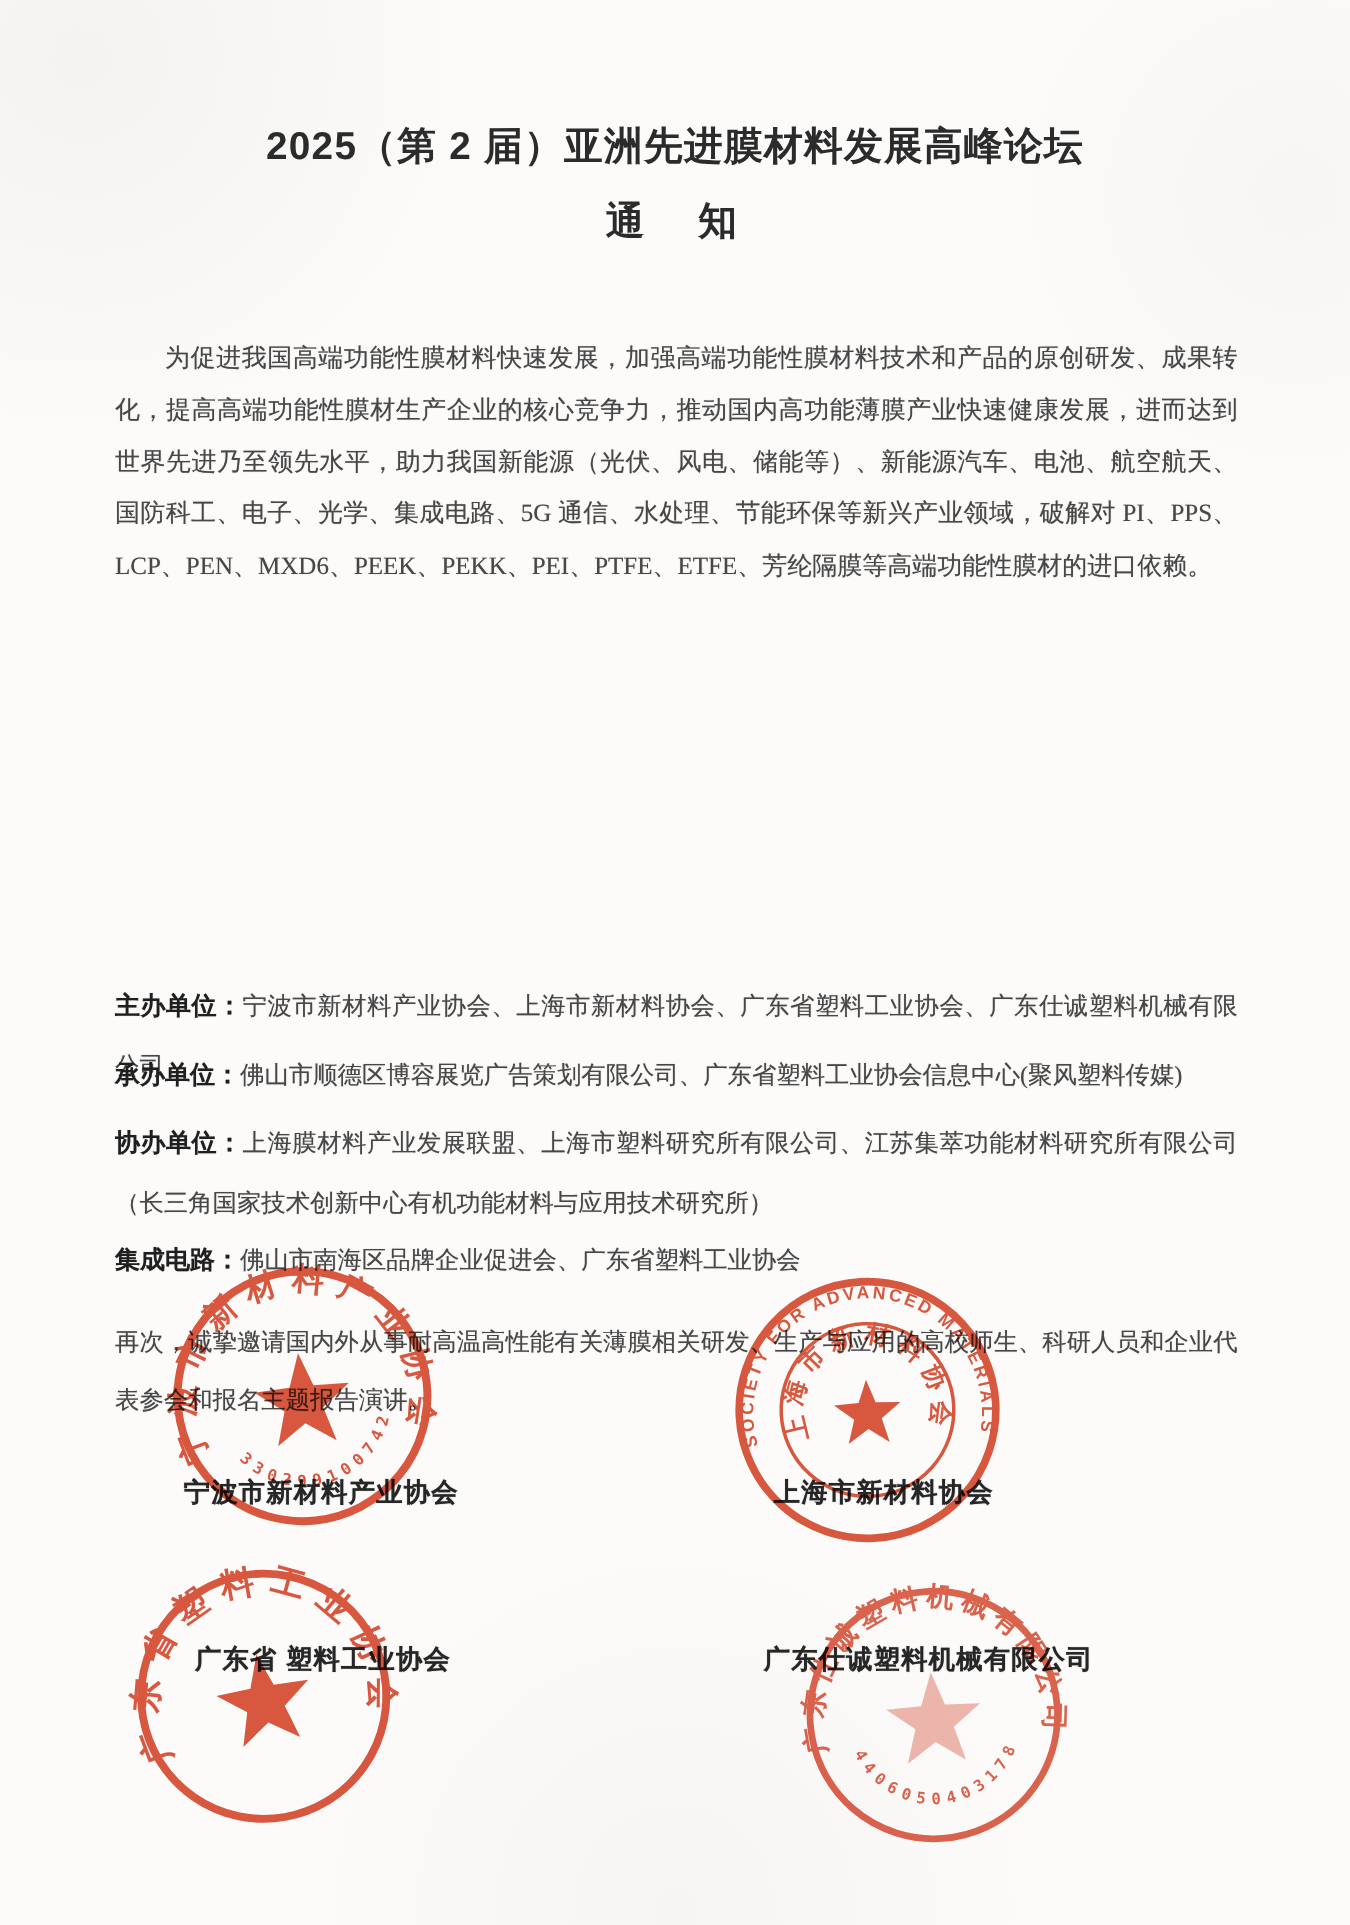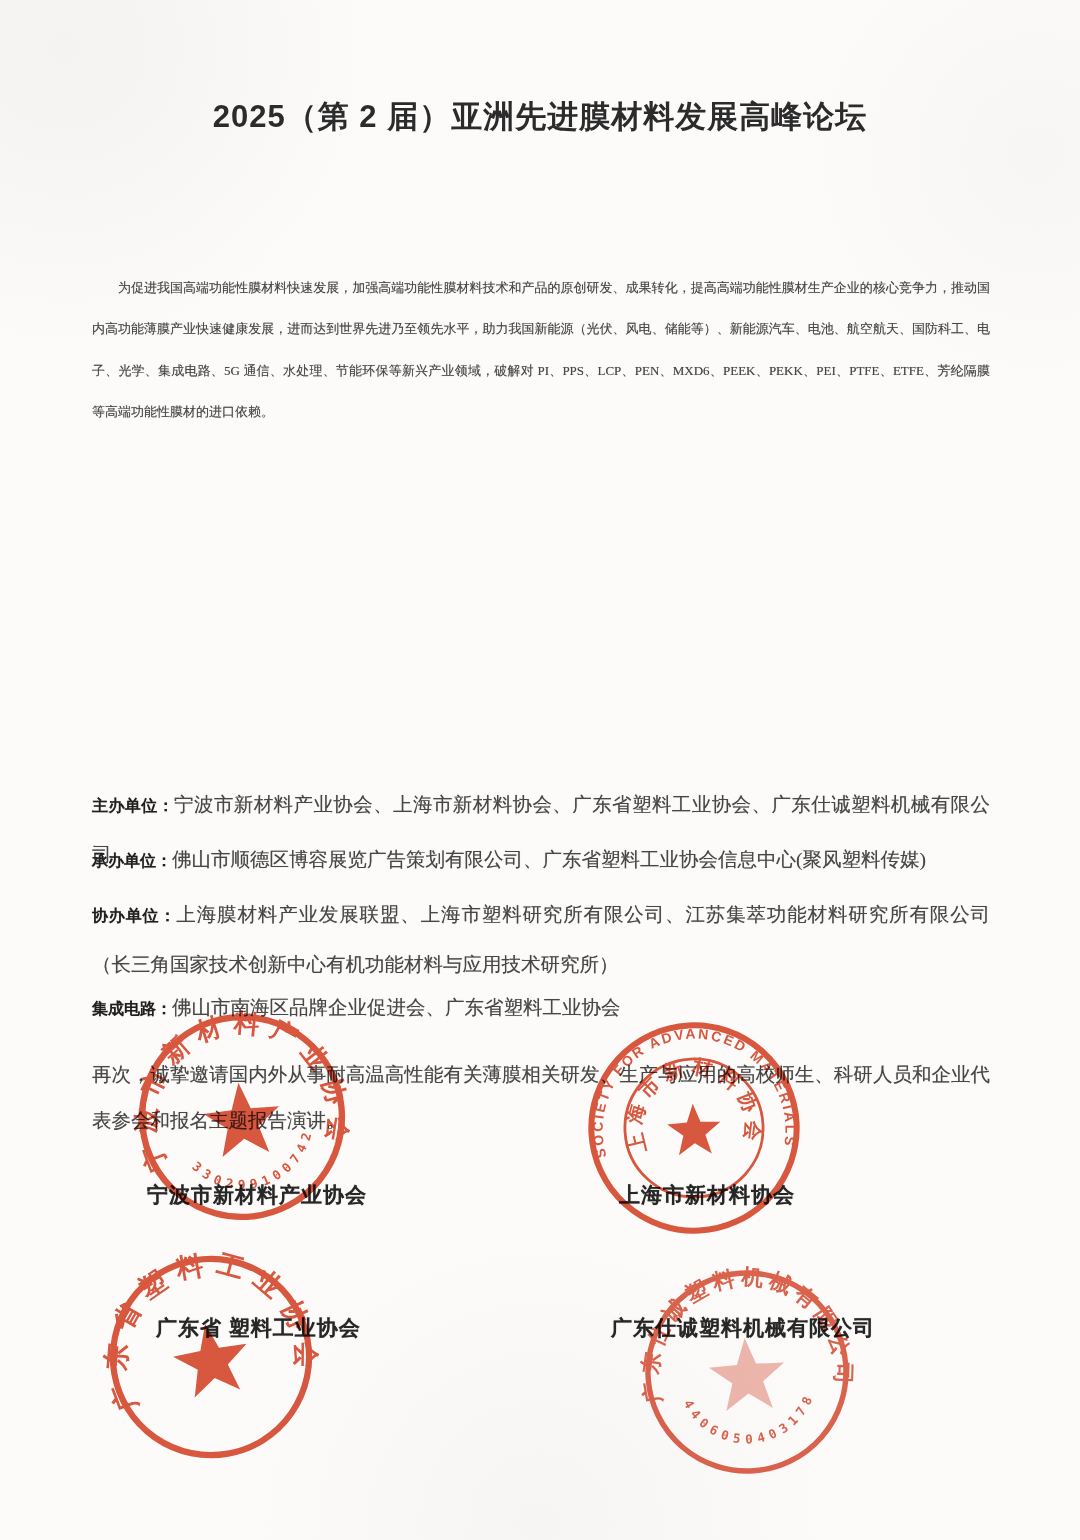--- a/index.html
+++ b/index.html
@@ -24,34 +24,34 @@
   .title{
     position:absolute;left:0;width:1080px;text-align:center;
     font-family:"Liberation Sans","DejaVu Sans",sans-serif;
     font-weight:bold;color:var(--ink-dark);
     font-size:31px;line-height:34px;letter-spacing:1px;
   }
   #title1{top:100px;}
   #title2{top:160px;letter-spacing:6px;}
   .body-text{
     position:absolute;left:92px;top:267px;width:898px;
-    font-size:13px;line-height:41.4px;color:var(--ink-body);
+    font-size:20px;line-height:41.4px;color:var(--ink-body);
     text-align:justify;
     text-shadow:0 0 .7px rgba(70,70,70,.5);
   }
   .body-text p{margin:0;text-indent:2em;}
   .org{
     position:absolute;left:92px;width:898px;
     font-size:19.5px;line-height:48px;color:var(--ink-body);
     text-align:justify;
     text-shadow:0 0 .7px rgba(70,70,70,.5);
   }
   .org .org-label{
-    font-family:Liberation Mono, monospace;
-    font-weight:bold;font-size:16px;color:#1f1f1f;
+    font-family:Liberation Serif, serif;
+    font-weight:bold;font-size:20px;color:#1f1f1f;
   }
   #org1{top:781px;} #org2{top:836px;} #org3{top:891px;} #org4{top:984px;}
   .closing{
     position:absolute;left:92px;top:1052px;width:898px;
     font-size:19.5px;line-height:45.5px;color:var(--ink-body);
     text-align:justify;text-indent:0;
     text-shadow:0 0 .7px rgba(70,70,70,.5);
   }
   .sig{
     position:absolute;
@@ -92,20 +92,21 @@
   .fs30{font-size:30px;letter-spacing:12px;}
   .fs24{font-size:24px;letter-spacing:6px;}
   .fs21{font-size:21px;letter-spacing:7px;}
 </style>
 </head>
 <body>
 
 <div class="page">
 
   <div class="title" id="title1">2025（第 2 届）亚洲先进膜材料发展高峰论坛</div>
+  <div class="title" id="title2">通　知</div>
 
   <div class="body-text">
     <p>为促进我国高端功能性膜材料快速发展，加强高端功能性膜材料技术和产品的原创研发、成果转化，提高高端功能性膜材生产企业的核心竞争力，推动国内高功能薄膜产业快速健康发展，进而达到世界先进乃至领先水平，助力我国新能源（光伏、风电、储能等）、新能源汽车、电池、航空航天、国防科工、电子、光学、集成电路、5G 通信、水处理、节能环保等新兴产业领域，破解对 PI、PPS、LCP、PEN、MXD6、PEEK、PEKK、PEI、PTFE、ETFE、芳纶隔膜等高端功能性膜材的进口依赖。</p>
   </div>
 
   <div class="org" id="org1">
     <span class="org-label">主办单位：</span><span>宁波市新材料产业协会、上海市新材料协会、广东省塑料工业协会、广东仕诚塑料机械有限公司</span>
   </div>
   <div class="org" id="org3">
     <span class="org-label">协办单位：</span><span>上海膜材料产业发展联盟、上海市塑料研究所有限公司、江苏集萃功能材料研究所有限公司（长三角国家技术创新中心有机功能材料与应用技术研究所）</span>

